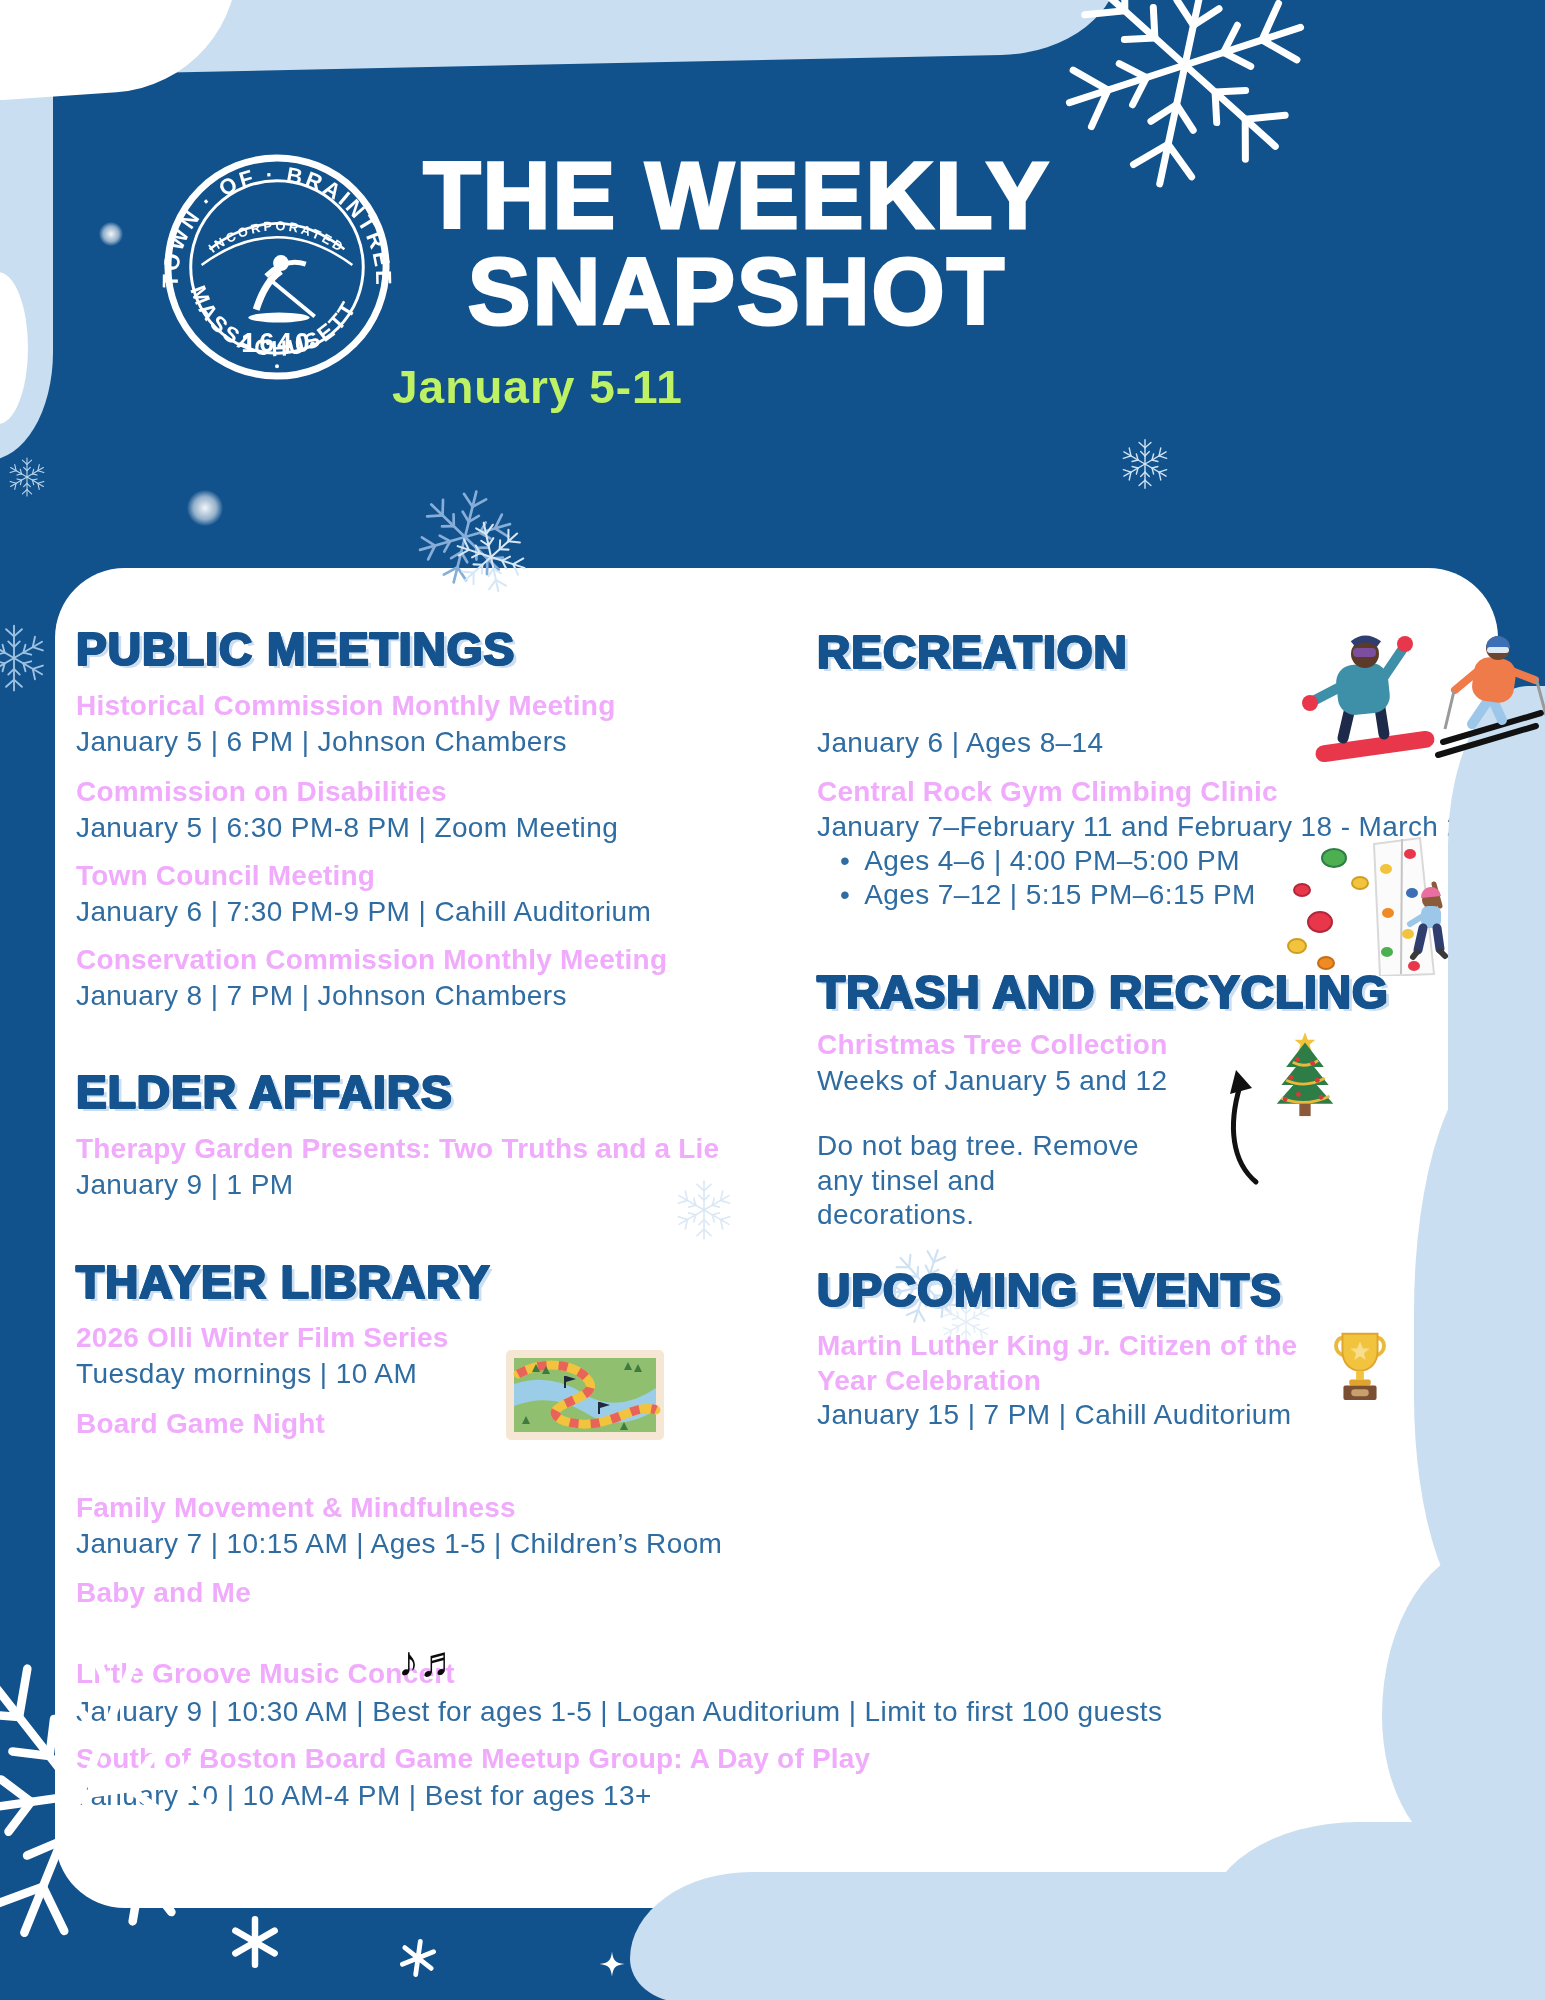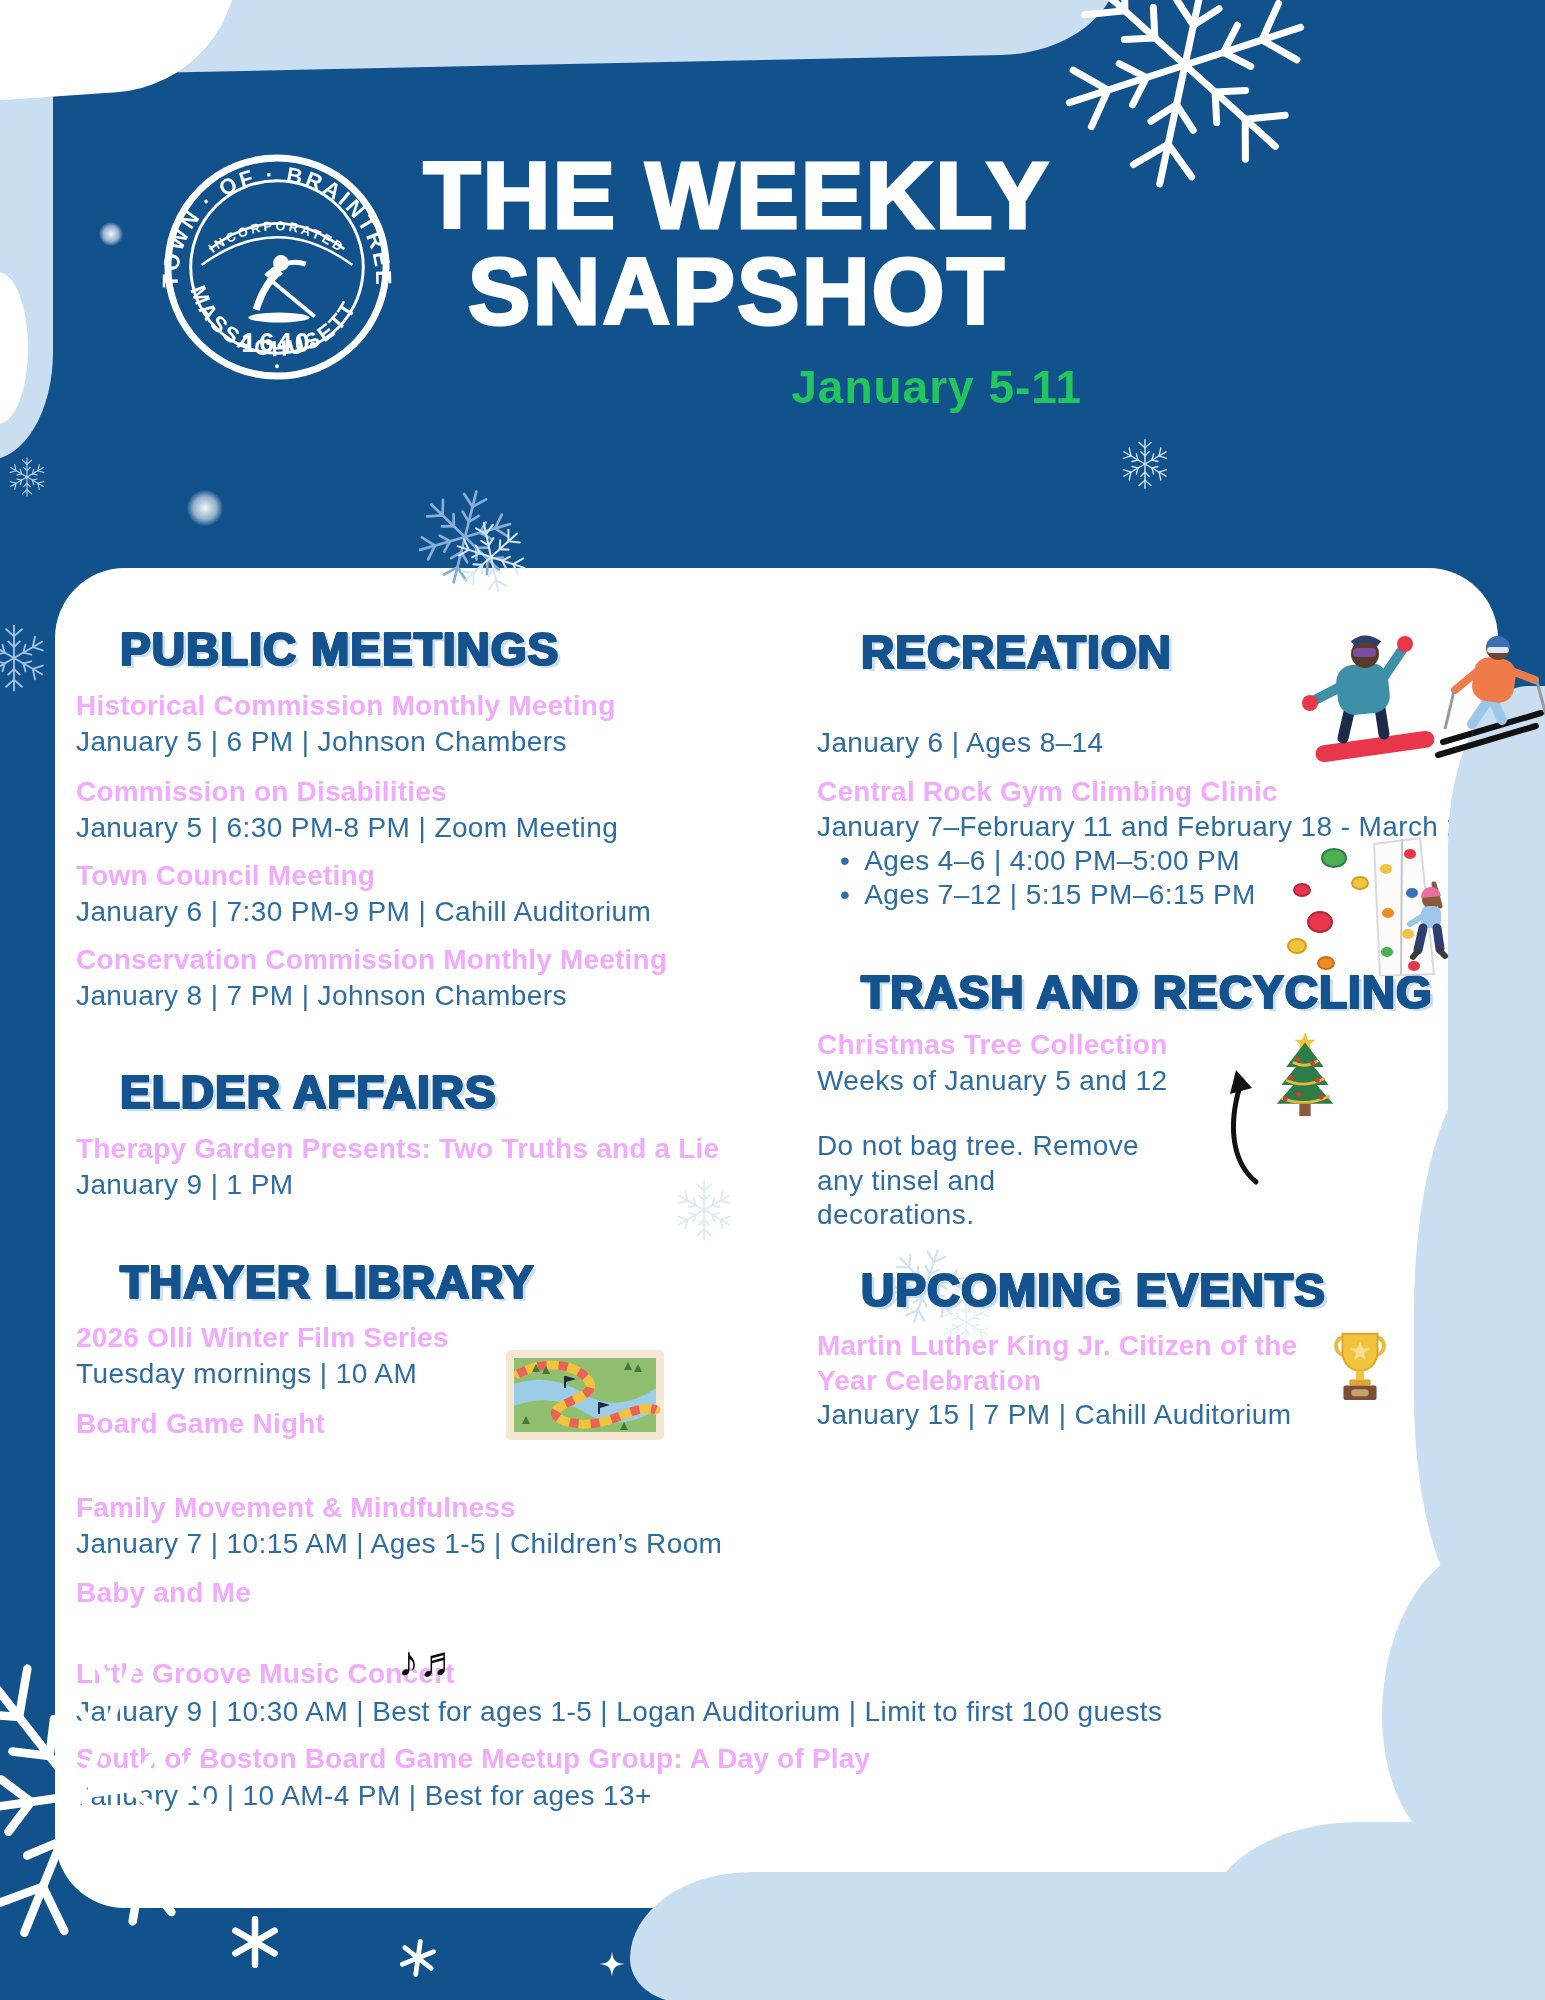--- a/index.html
+++ b/index.html
@@ -24,27 +24,27 @@
   .blob-join{left:1205px;top:1822px;width:345px;height:180px;border-radius:60% 0 0 55% / 75% 0 0 60%;}
   .blob-bottom{left:630px;top:1872px;width:918px;height:130px;border-radius:140px 0 0 60px / 100px 0 0 50px;}
   .dot{position:absolute;border-radius:50%;z-index:5;
        background:radial-gradient(circle,rgba(255,255,255,.95) 0%,rgba(255,255,255,.55) 45%,rgba(255,255,255,0) 72%);}
   
   .seal{left:158px;top:148px;width:238px;height:238px;z-index:3;}
   .seal text{font-family:"Liberation Sans",sans-serif;font-weight:bold;fill:#fff;letter-spacing:3px;}
   .title{left:392px;top:148px;width:690px;text-align:center;color:#fff;z-index:3;}
   .title .l{font-size:94px;line-height:1.02;font-weight:bold;text-transform:uppercase;letter-spacing:2px;
             -webkit-text-stroke:3px #fff;}
-  .date-range{left:392px;top:360px;width:690px;text-align:right;color:#22c55e;font-size:46px;
+  .date-range{left:392px;top:360px;width:690px;text-align:left;color:#bef264;font-size:46px;
               font-weight:bold;letter-spacing:1px;z-index:3;}
   
   .txt{position:absolute;white-space:nowrap;z-index:5;}
   .sec-h{font-size:46px;font-weight:bold;color:#15538F;letter-spacing:1px;text-transform:uppercase;
          -webkit-text-stroke:2px #15538F;
-         text-shadow:1.2px 0 #15538F,-1.2px 0 #15538F,0 1.2px #15538F,4px 3px 0 #CBDEEF;margin-left:44px;}
+         text-shadow:1.2px 0 #15538F,-1.2px 0 #15538F,0 1.2px #15538F,4px 3px 0 #CBDEEF;}
   .t{font-size:28px;font-weight:bold;color:#f0abfc;letter-spacing:.2px;}
   .d{font-size:28px;color:#2E6CA2;letter-spacing:.4px;}
   .wrap{white-space:normal;line-height:1.24;}
   .bul::before{content:"•";margin-right:14px;color:#2E6CA2;}
   .note-icon{font-size:42px;color:#0b0b0b;z-index:5;}
   .flake{position:absolute;z-index:5;}
   .art{position:absolute;z-index:8;}
 </style>
 </head>
 <body>

